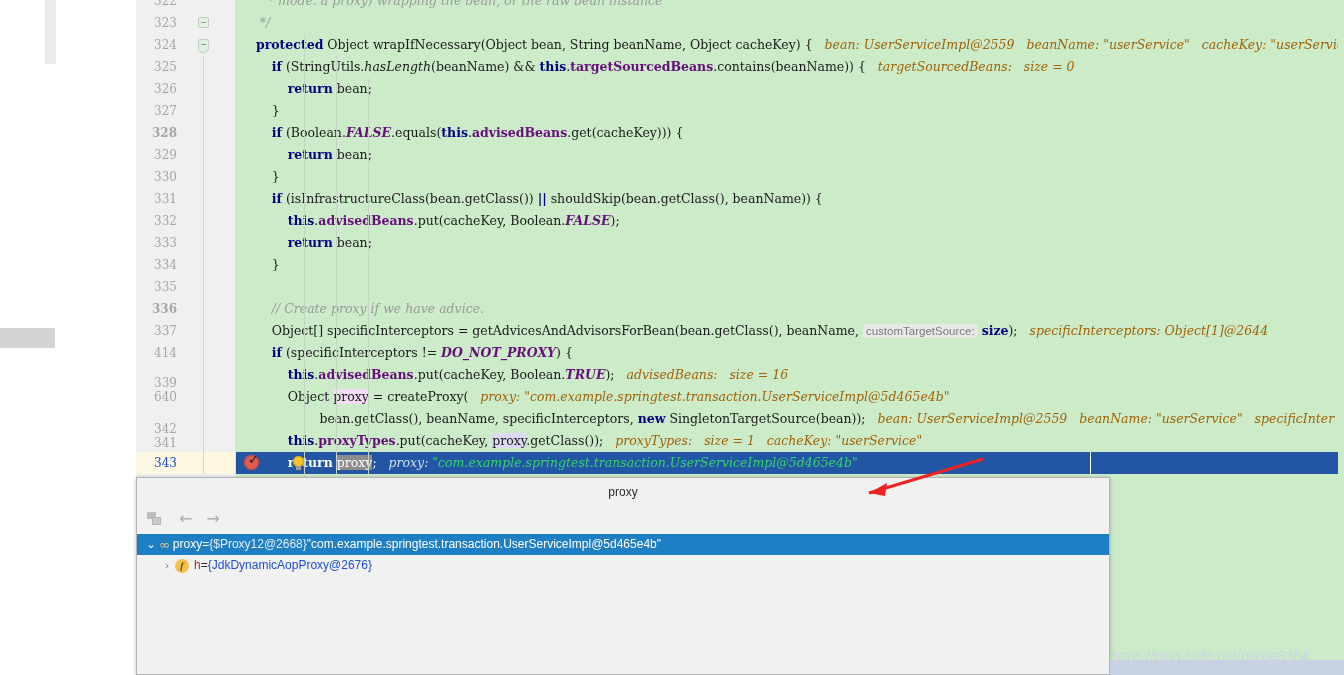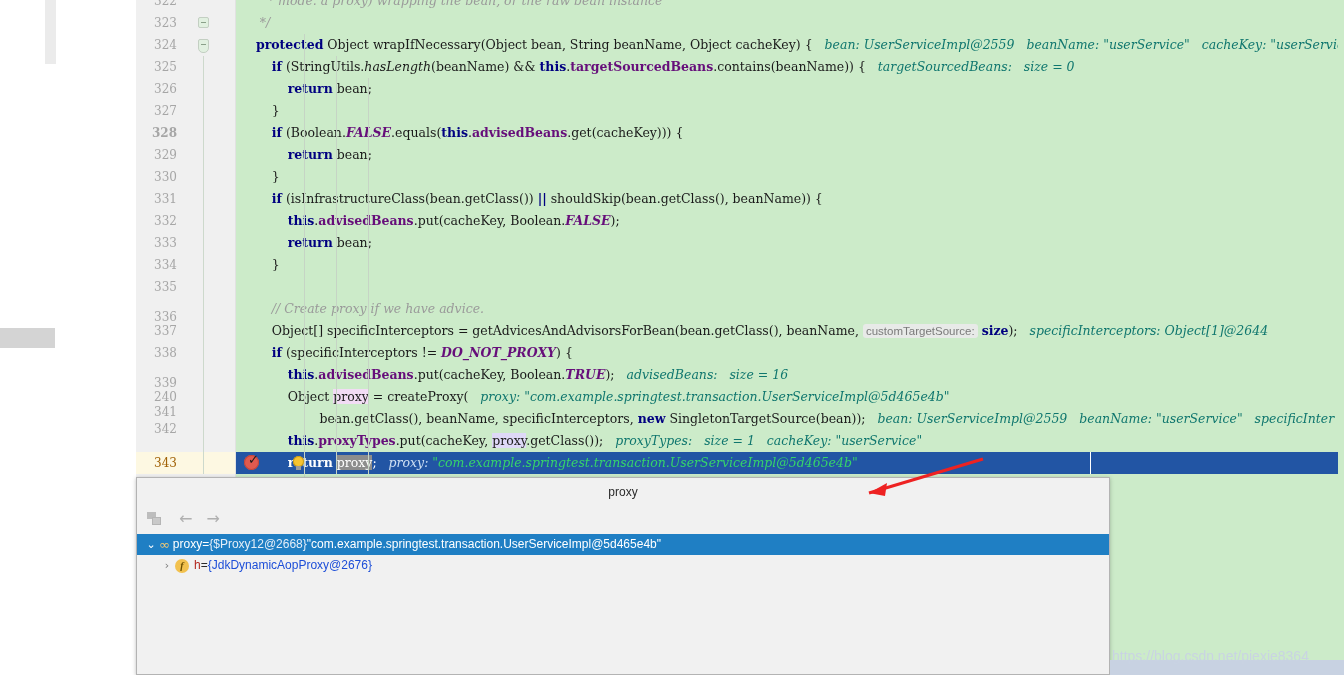--- a/index.html
+++ b/index.html
@@ -109,21 +109,21 @@
   }
 
   
   .kw   { color: #000080; font-weight: bold; }
   .fld  { color: #660e7a; font-weight: bold; }
   .sfld { color: #660e7a; font-style: italic; font-weight: bold; }
   .mtd  { color: #1a1a1a; font-style: italic; }
   .cmt  { color: #9a9a9a; font-style: italic; }
   .str  { color: #0d8a3e; font-style: italic; }
   .plain{ color: #1a1a1a; }
-  .hint { color: #0f766e; font-style: italic; font-family: "DejaVu Serif", serif; }
+  .hint { color: #a16207; font-style: italic; font-family: "DejaVu Serif", serif; }
   .phint{
     color: #7a7a7a; font-style: normal;
     background: #e8eae8; border-radius: 3px;
     padding: 1px 3px;
     font-family: "Liberation Sans", sans-serif;
     font-size: 11.5px;
   }
   .ident-hl { background: #f2dcf5; }
   .ident-hl2 { background: #ded9f7; }
 
@@ -131,21 +131,21 @@
   .line.current {
     background: #2255a4;
   }
   .line.current .plain,
   .line.current .kw { color: #ffffff; }
   .line.current .kw { color: #ffffff; font-weight: bold; }
   .line.current .hint { color: #cfe0f4; }
   .line.current .str { color: #36d46a; }
   .line.current .ident-hl { background: #8d8d8d; color: #ffffff; }
   .gutter-row-current { position: absolute; left: 0; right: 0; height: 22px; background: #fdf8e2; }
-  .lnum.current { color: #a16207; }
+  .lnum.current { color: #1d4ed8; }
   .caret-line { position: absolute; top: 0; width: 1px; height: 22px; background: #ffffff; }
 
   
   .bulb {
     position: absolute;
     width: 16px; height: 16px;
   }
   .bulb .glass {
     position: absolute; left: 2px; top: 0; width: 11px; height: 11px;
     border-radius: 50%;
@@ -281,26 +281,26 @@
           <div class="lnum" style="top: 78px;">326</div>
           <div class="lnum" style="top: 100px;">327</div>
           <div class="lnum" style="top: 122px; font-weight: bold;">328</div>
           <div class="lnum" style="top: 144px;">329</div>
           <div class="lnum" style="top: 166px;">330</div>
           <div class="lnum" style="top: 188px;">331</div>
           <div class="lnum" style="top: 210px;">332</div>
           <div class="lnum" style="top: 232px;">333</div>
           <div class="lnum" style="top: 254px;">334</div>
           <div class="lnum" style="top: 276px;">335</div>
-          <div class="lnum" style="top: 306px;">336</div>
+          <div class="lnum" style="top: 298px; font-weight: bold;">336</div>
           <div class="lnum" style="top: 320px;">337</div>
-          <div class="lnum" style="top: 342px;">338</div>
+          <div class="lnum" style="top: 342px;">414</div>
           <div class="lnum" style="top: 364px; margin-top: 8px;">339</div>
-          <div class="lnum" style="top: 386px;">240</div>
-          <div class="lnum" style="top: 401px;">341</div>
+          <div class="lnum" style="top: 386px;">640</div>
+          <div class="lnum" style="top: 432px;">341</div>
           <div class="lnum" style="top: 418px;">342</div>
           <div class="gutter-row-current" style="top: 452px;"></div>
           <div class="lnum current" style="top: 452px;">343</div>
           <div class="lnum" style="top: 474px;">344</div>
           <div class="lnum" style="top: 496px;">345</div>
           <div class="lnum" style="top: 518px;">346</div>
           <div class="lnum" style="top: 540px;">347</div>
           <div class="lnum" style="top: 562px;">348</div>
           <div class="fold" style="top: 17px;"></div>
           <div class="fold tail" style="top: 39px;"></div>

